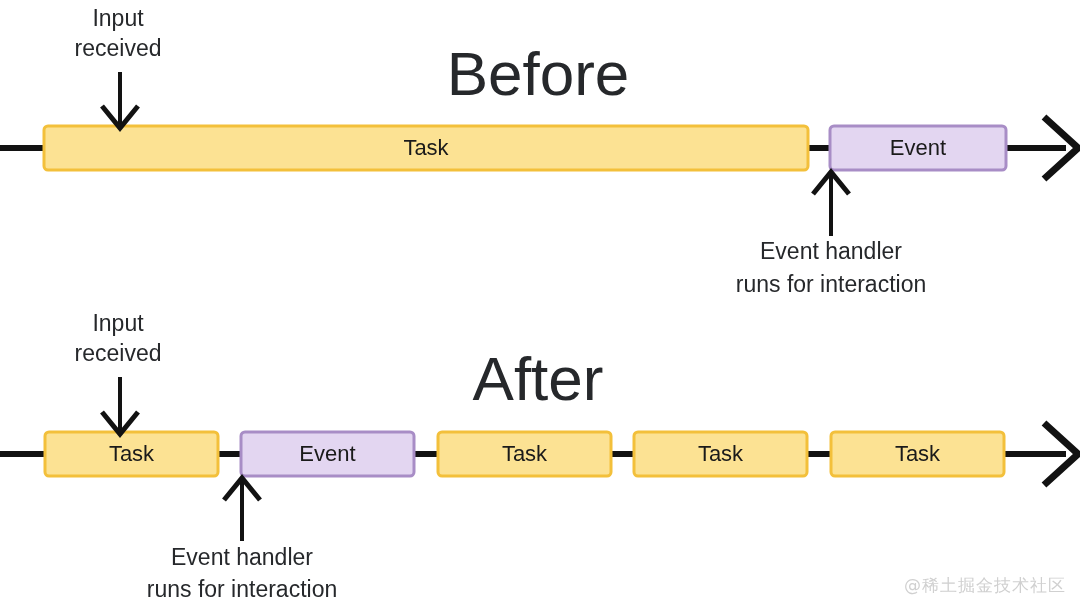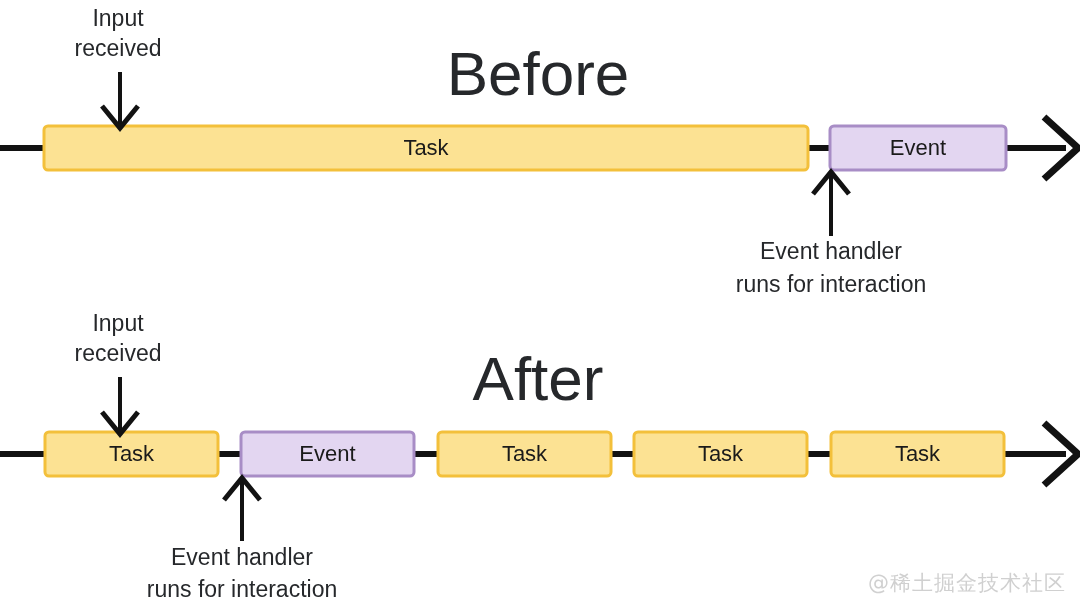--- a/index.html
+++ b/index.html
@@ -68,21 +68,21 @@
     fill: none;
     stroke: #121212;
     stroke-width: 7;
     stroke-linecap: butt;
     stroke-linejoin: miter;
   }
   .watermark {
     position: absolute;
     right: 14px;
     bottom: 8px;
-    font-size: 21px;
+    font-size: 17px;
     color: #d0d0d0;
     letter-spacing: 1px;
     font-family: "DejaVu Sans", sans-serif;
     white-space: nowrap;
     user-select: none;
   }
 </style>
 </head>
 <body>
 

